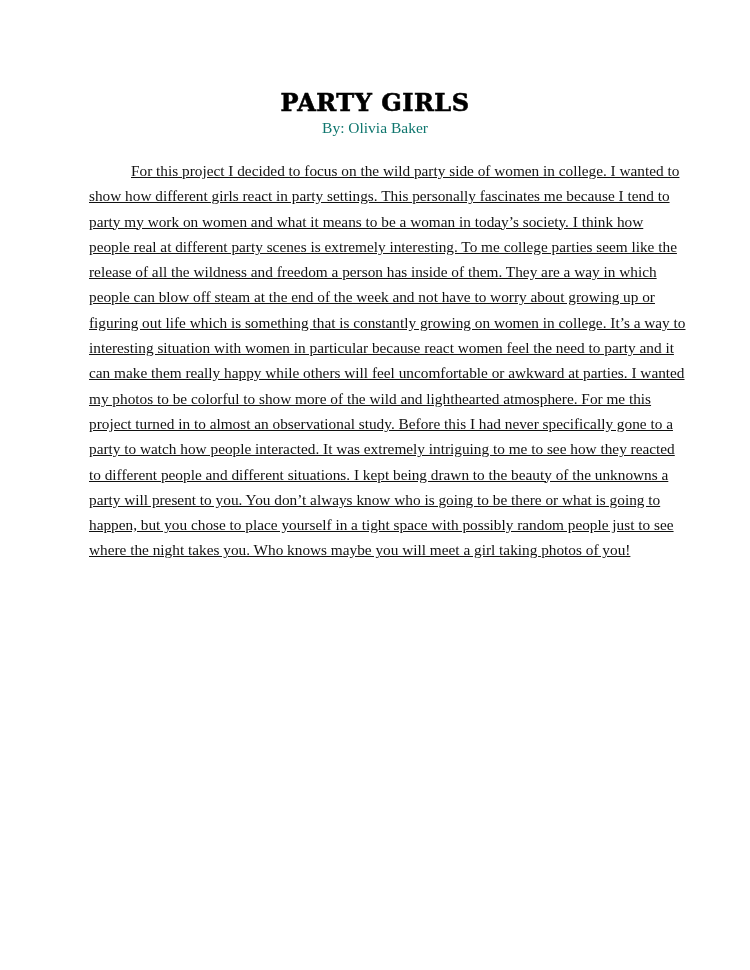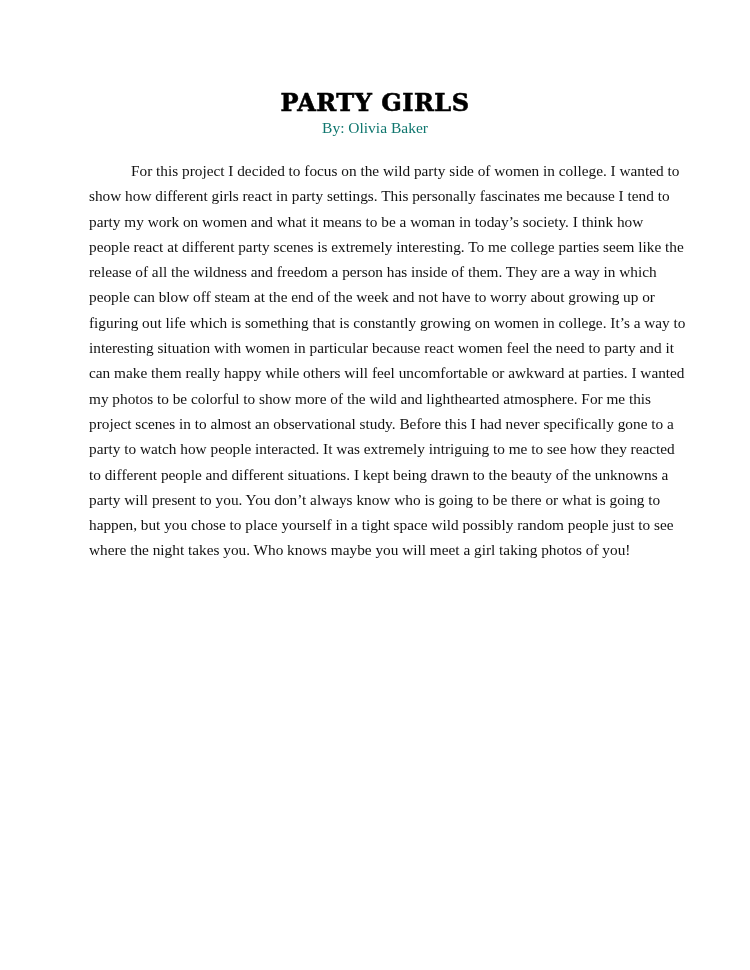--- a/index.html
+++ b/index.html
@@ -51,43 +51,44 @@
       top: 158px;
       width: 580px;
       font-size: 15.3px;
       line-height: 25.3px;
       color: #111;
     }
     .line {
       display: block;
       white-space: nowrap;
       height: 25.3px;
+      text-decoration: underline;
     }
     .line.indent {
       padding-left: 42px;
     }
   </style>
 </head>
 <body>
 
 <div class="page">
   <div class="title">PARTY GIRLS</div>
   <div class="byline">By: Olivia Baker</div>
 
   <div class="body-text">
     <span class="line indent">For this project I decided to focus on the wild party side of women in college. I wanted to</span>
     <span class="line">show how different girls react in party settings. This personally fascinates me because I tend to</span>
     <span class="line">party my work on women and what it means to be a woman in today’s society. I think how</span>
-    <span class="line">people react at different party scenes is extremely interesting. To me college parties seem like the</span>
+    <span class="line">people real at different party scenes is extremely interesting. To me college parties seem like the</span>
     <span class="line">release of all the wildness and freedom a person has inside of them. They are a way in which</span>
     <span class="line">people can blow off steam at the end of the week and not have to worry about growing up or</span>
     <span class="line">figuring out life which is something that is constantly growing on women in college. It’s a way to</span>
     <span class="line">interesting situation with women in particular because react women feel the need to party and it</span>
     <span class="line">can make them really happy while others will feel uncomfortable or awkward at parties. I wanted</span>
     <span class="line">my photos to be colorful to show more of the wild and lighthearted atmosphere. For me this</span>
-    <span class="line">project scenes in to almost an observational study. Before this I had never specifically gone to a</span>
+    <span class="line">project turned in to almost an observational study. Before this I had never specifically gone to a</span>
     <span class="line">party to watch how people interacted. It was extremely intriguing to me to see how they reacted</span>
     <span class="line">to different people and different situations. I kept being drawn to the beauty of the unknowns a</span>
     <span class="line">party will present to you. You don’t always know who is going to be there or what is going to</span>
-    <span class="line">happen, but you chose to place yourself in a tight space wild possibly random people just to see</span>
+    <span class="line">happen, but you chose to place yourself in a tight space with possibly random people just to see</span>
     <span class="line">where the night takes you. Who knows maybe you will meet a girl taking photos of you!</span>
   </div>
 </div>
 
 </body></html>

